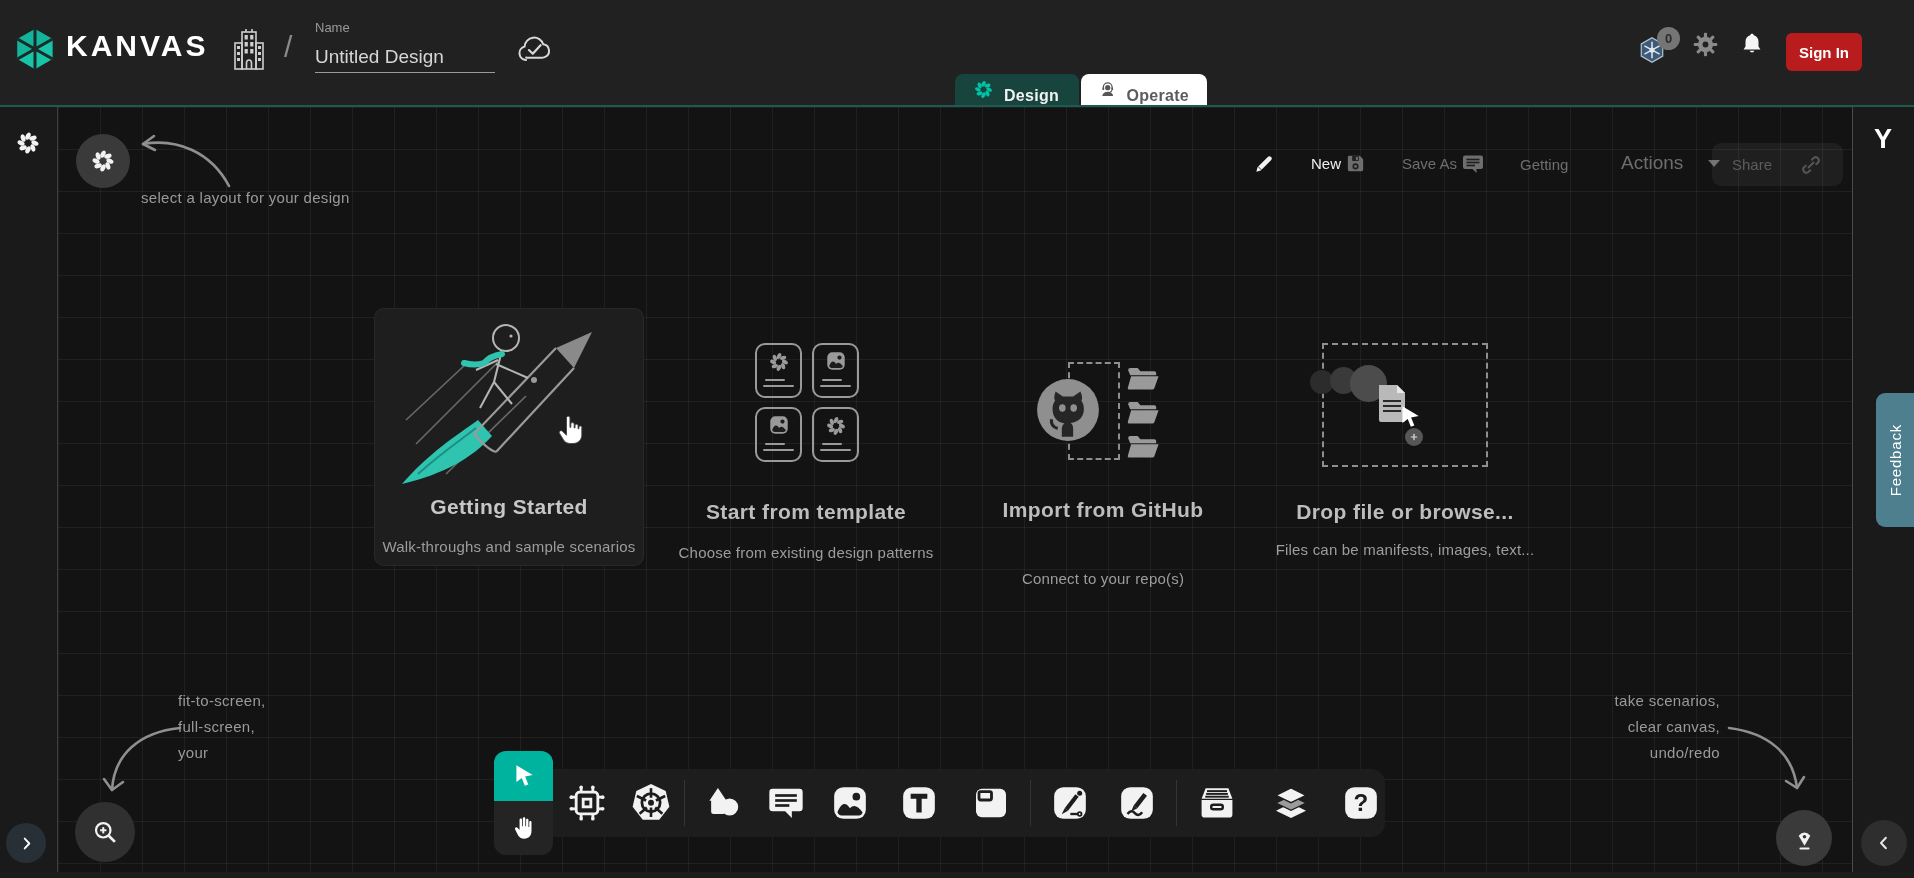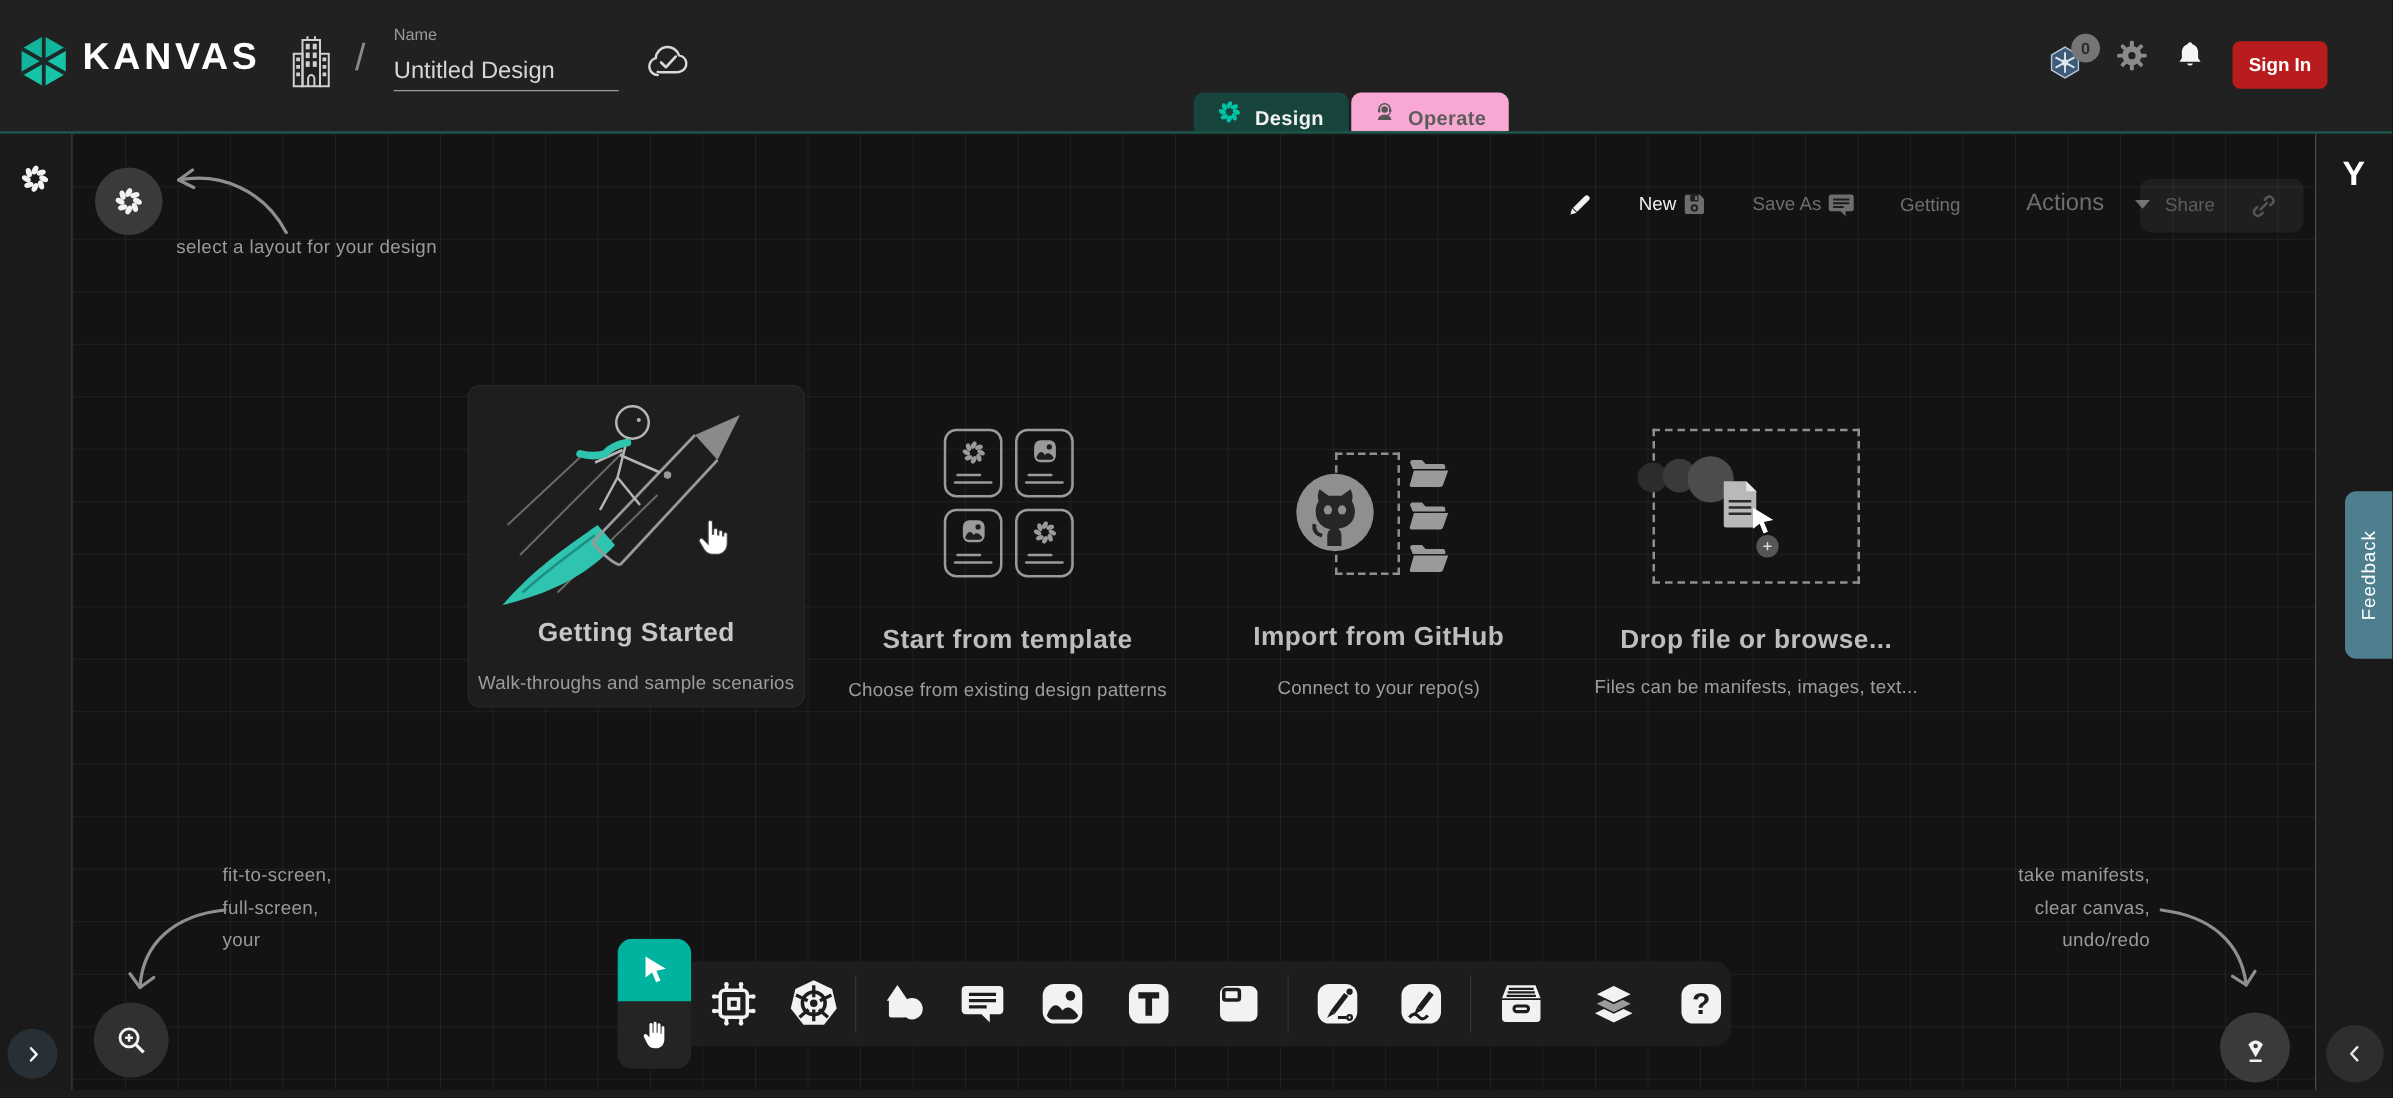--- a/index.html
+++ b/index.html
@@ -10,21 +10,21 @@
   
   .header { position:absolute; left:0; top:0; width:1914px; height:105px; background:#212121; }
   .brand-text { font-size:30px; font-weight:bold; color:#fff; letter-spacing:3px; }
   .slash { font-size:30px; color:#8a8a8a; font-weight:300; }
   .name-label { font-size:13px; color:#9a9a9a; }
   .name-input { width:180px; background:transparent; border:none; border-bottom:1px solid #9a9a9a;
                 color:#d6d6d6; font-size:19px; font-family:"Liberation Sans",sans-serif; padding:2px 0 4px; outline:none; }
   .tab { position:absolute; top:74px; height:31px; display:flex; align-items:center; gap:10px;
          padding:0 18px; border-radius:8px 8px 0 0; cursor:pointer; }
   .tab-design { background:#17443C; color:#f2f2f2; }
-  .tab-operate { background:#f9a8d4; color:#5c5c5c; }
+  .tab-operate { background:#ffffff; color:#5c5c5c; }
   .tab-label { font-size:16px; font-weight:600; letter-spacing:0.3px;margin-top:12px; }
   .badge { position:absolute; width:23px; height:23px; border-radius:50%; background:#757575;
            color:#2b2b2b; font-size:13px; font-weight:bold; display:flex; align-items:center; justify-content:center; }
   .signin { position:absolute; left:1786px; top:33px; width:76px; height:38px; background:#b91c1c;
             border:none; border-radius:6px; color:#fff; font-size:15px; font-weight:bold;
             font-family:"Liberation Sans",sans-serif; cursor:pointer; }
   .teal-line { position:absolute; left:0; top:105px; width:1914px; height:2px; background:#1D5B51; }
 
   
   .canvas { position:absolute; left:58px; top:107px; width:1794px; height:765px; background-color:#131313;
@@ -537,21 +537,21 @@
 <svg class="abs" style="left:1126px;top:365px;color:#9a9a9a" width="34" height="26">
     <use href="#s-folder"></use>
   </svg>
 <svg class="abs" style="left:1126px;top:399px;color:#9a9a9a" width="34" height="26">
     <use href="#s-folder"></use>
   </svg>
 <svg class="abs" style="left:1126px;top:433px;color:#9a9a9a" width="34" height="26">
     <use href="#s-folder"></use>
   </svg>
 <div class="card-title" style="left:978px;top:498px;width:250px">Import from GitHub</div>
-<div class="card-sub" style="left:978px;top:542px;width:250px">Connect to your repo(s)</div>
+<div class="card-sub" style="left:978px;top:570px;width:250px">Connect to your repo(s)</div>
 
 <div class="dashed-box" style="left:1322px;top:343px;width:166px;height:124px;cursor:pointer"></div>
 <div class="gcircle" style="left:1310px;top:370px;width:24px;height:24px;background:#2c2c2c"></div>
 <div class="gcircle" style="left:1330px;top:367px;width:27px;height:27px;background:#3a3a3a"></div>
 <div class="gcircle" style="left:1350px;top:365px;width:37px;height:37px;background:#4c4c4c"></div>
 <svg class="abs" style="left:1377px;top:383px" width="30" height="40" viewBox="0 0 30 40">
   <path d="M2,2 h18 l8,8 v27 a2,2 0 0 1 -2,2 H4 a2,2 0 0 1 -2,-2 Z" fill="#b9b9b9"></path>
   <path d="M20,2 l8,8 h-8 Z" fill="#e8e8e8"></path>
   <g stroke="#2a2a2a" stroke-width="2">
     <line x1="6" y1="18" x2="24" y2="18"></line>
@@ -664,21 +664,21 @@
   <div>your</div>
 </div>
 <svg class="abs" style="left:92px;top:702px" width="96" height="96">
   <g fill="none" stroke="#8f8f8f" stroke-width="2.6" stroke-linecap="round">
     <path d="M88,26 C48,30 22,52 20,88"></path>
     <path d="M20,88 l-8,-11 M20,88 l11,-8"></path>
   </g>
 </svg>
 
 <div class="abs hint-text" style="left:1540px;top:688px;width:180px;text-align:right">
-  <div>take manifests,</div>
+  <div>take scenarios,</div>
   <div>clear canvas,</div>
   <div>undo/redo</div>
 </div>
 <svg class="abs" style="left:1723px;top:702px" width="90" height="92">
   <g fill="none" stroke="#8f8f8f" stroke-width="2.6" stroke-linecap="round">
     <path d="M6,26 C46,31 70,52 74,86"></path>
     <path d="M74,86 l-11,-7 M74,86 l7,-11"></path>
   </g>
 </svg>
 <div class="circle-btn" style="left:1776px;top:810px;width:56px;height:56px;background:#3a3a3a;color:#f2f2f2;z-index:2">

